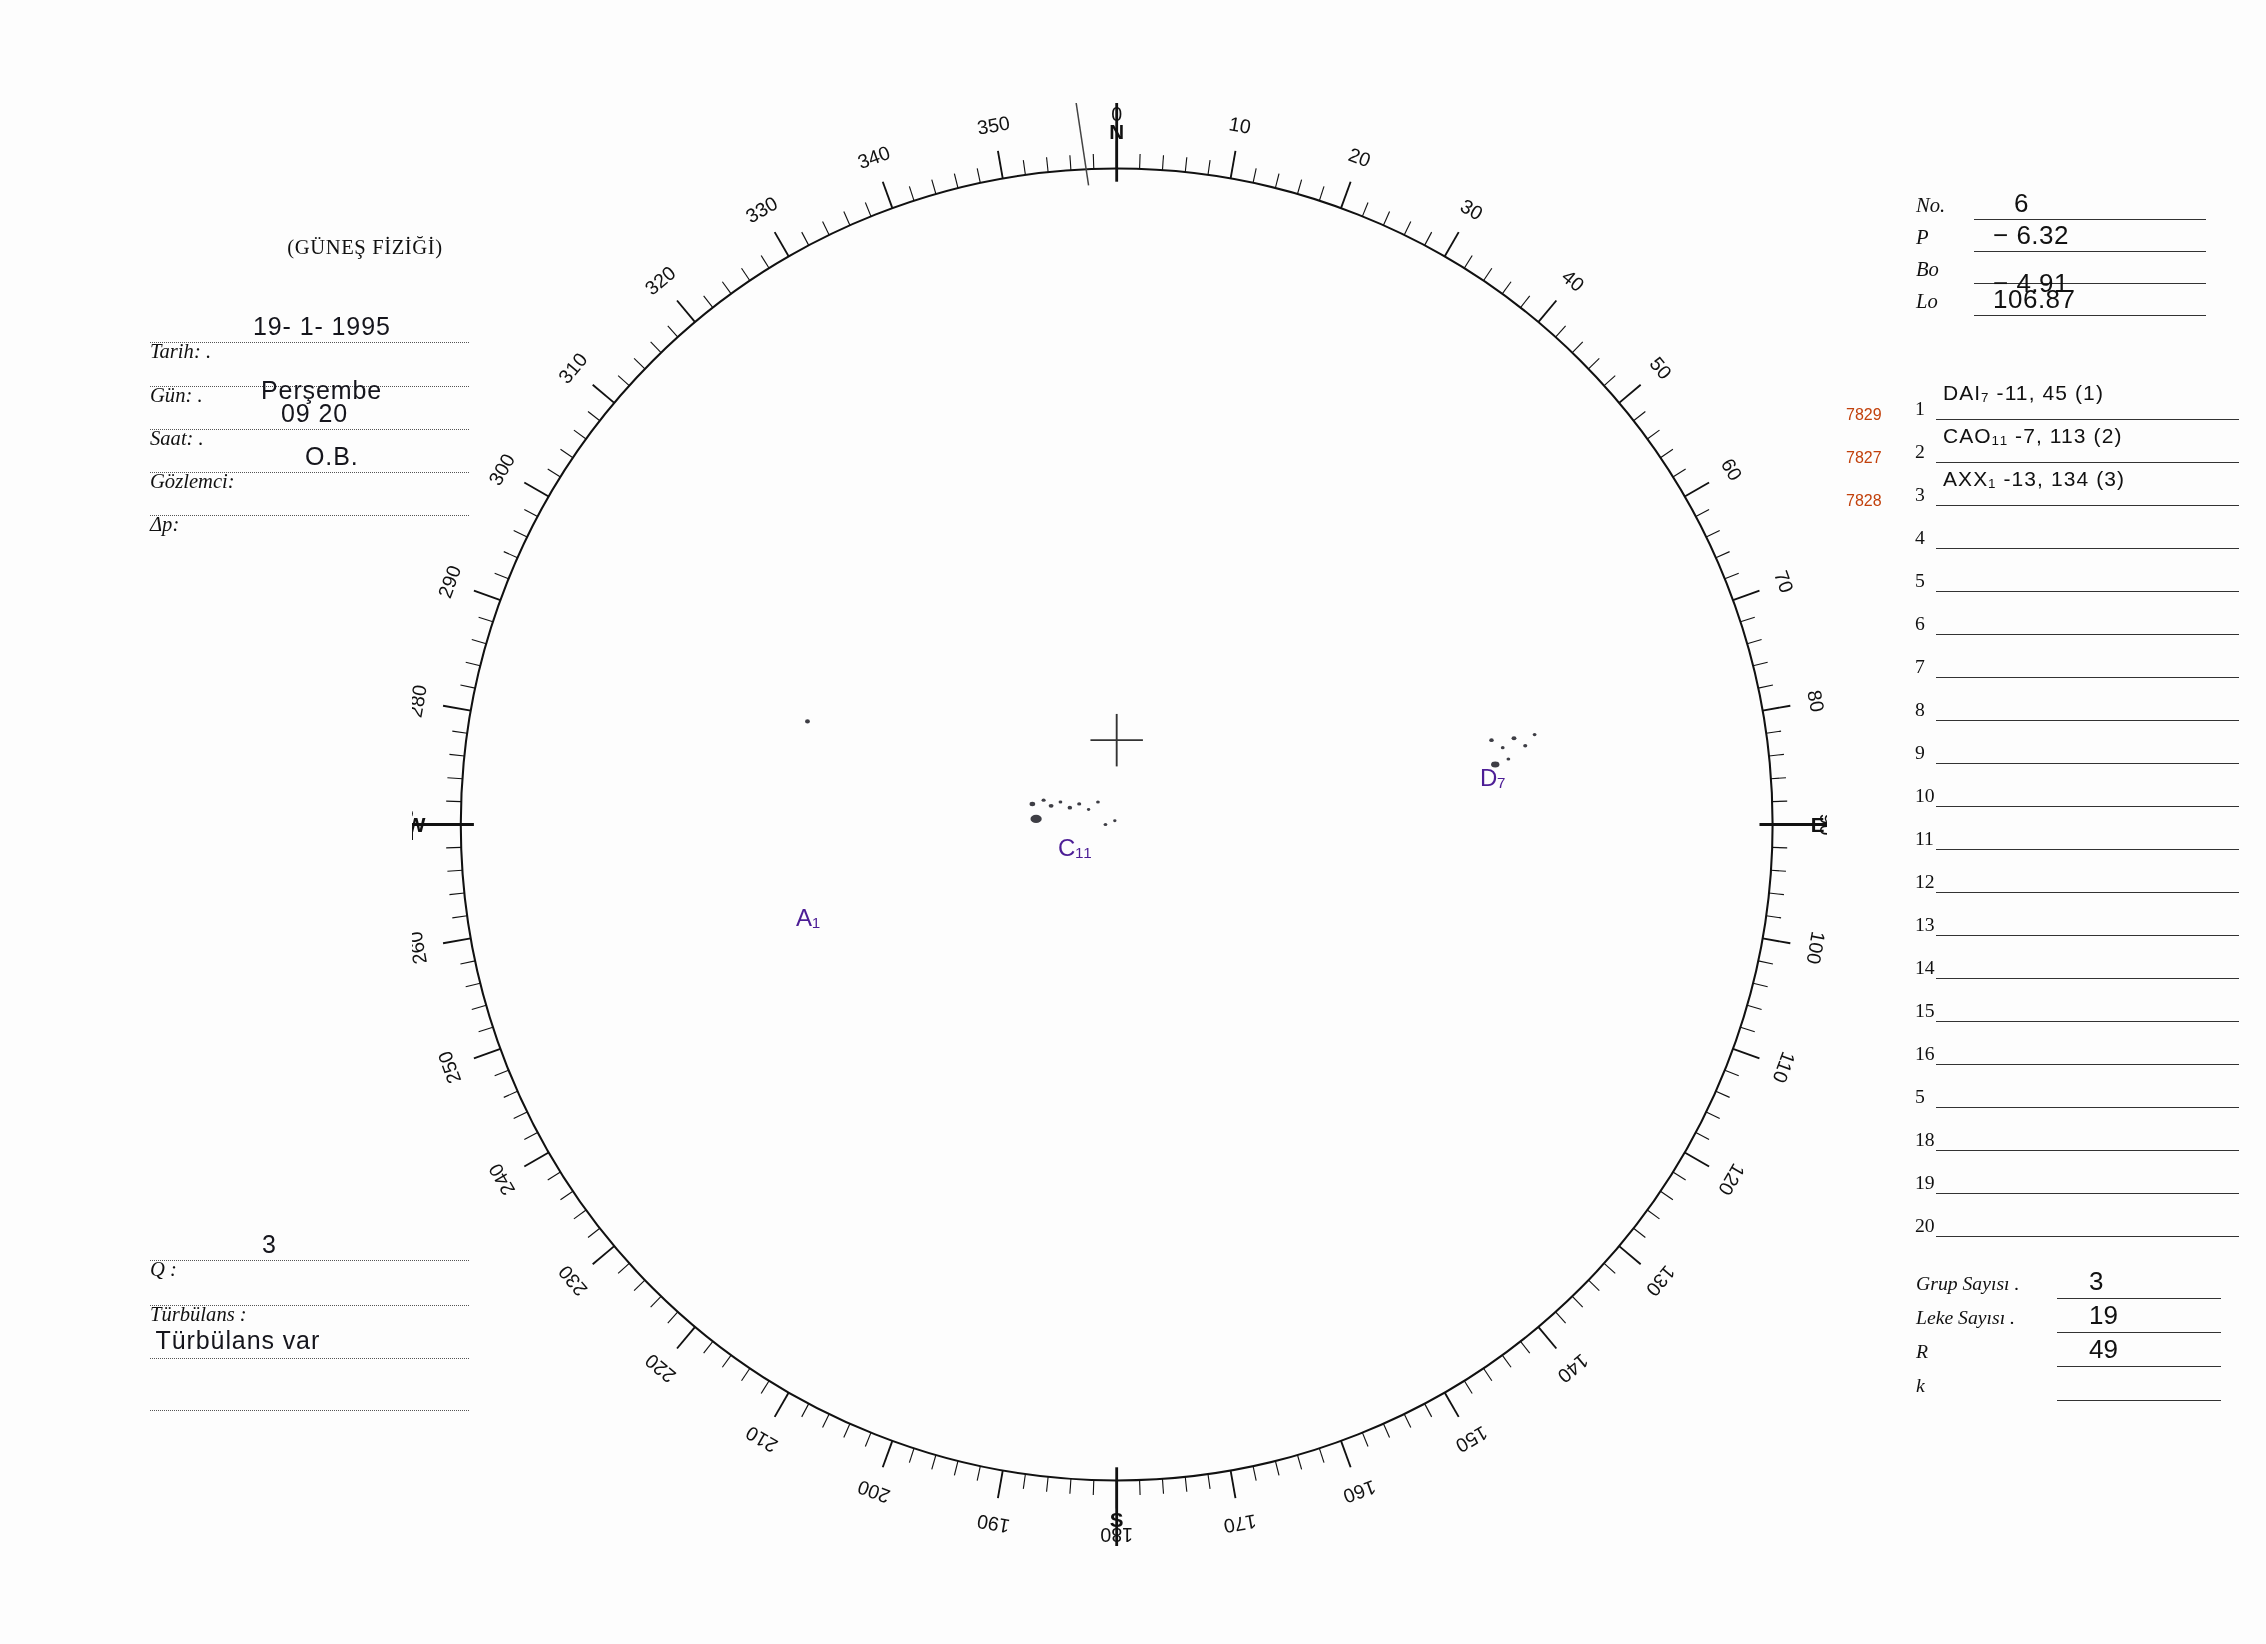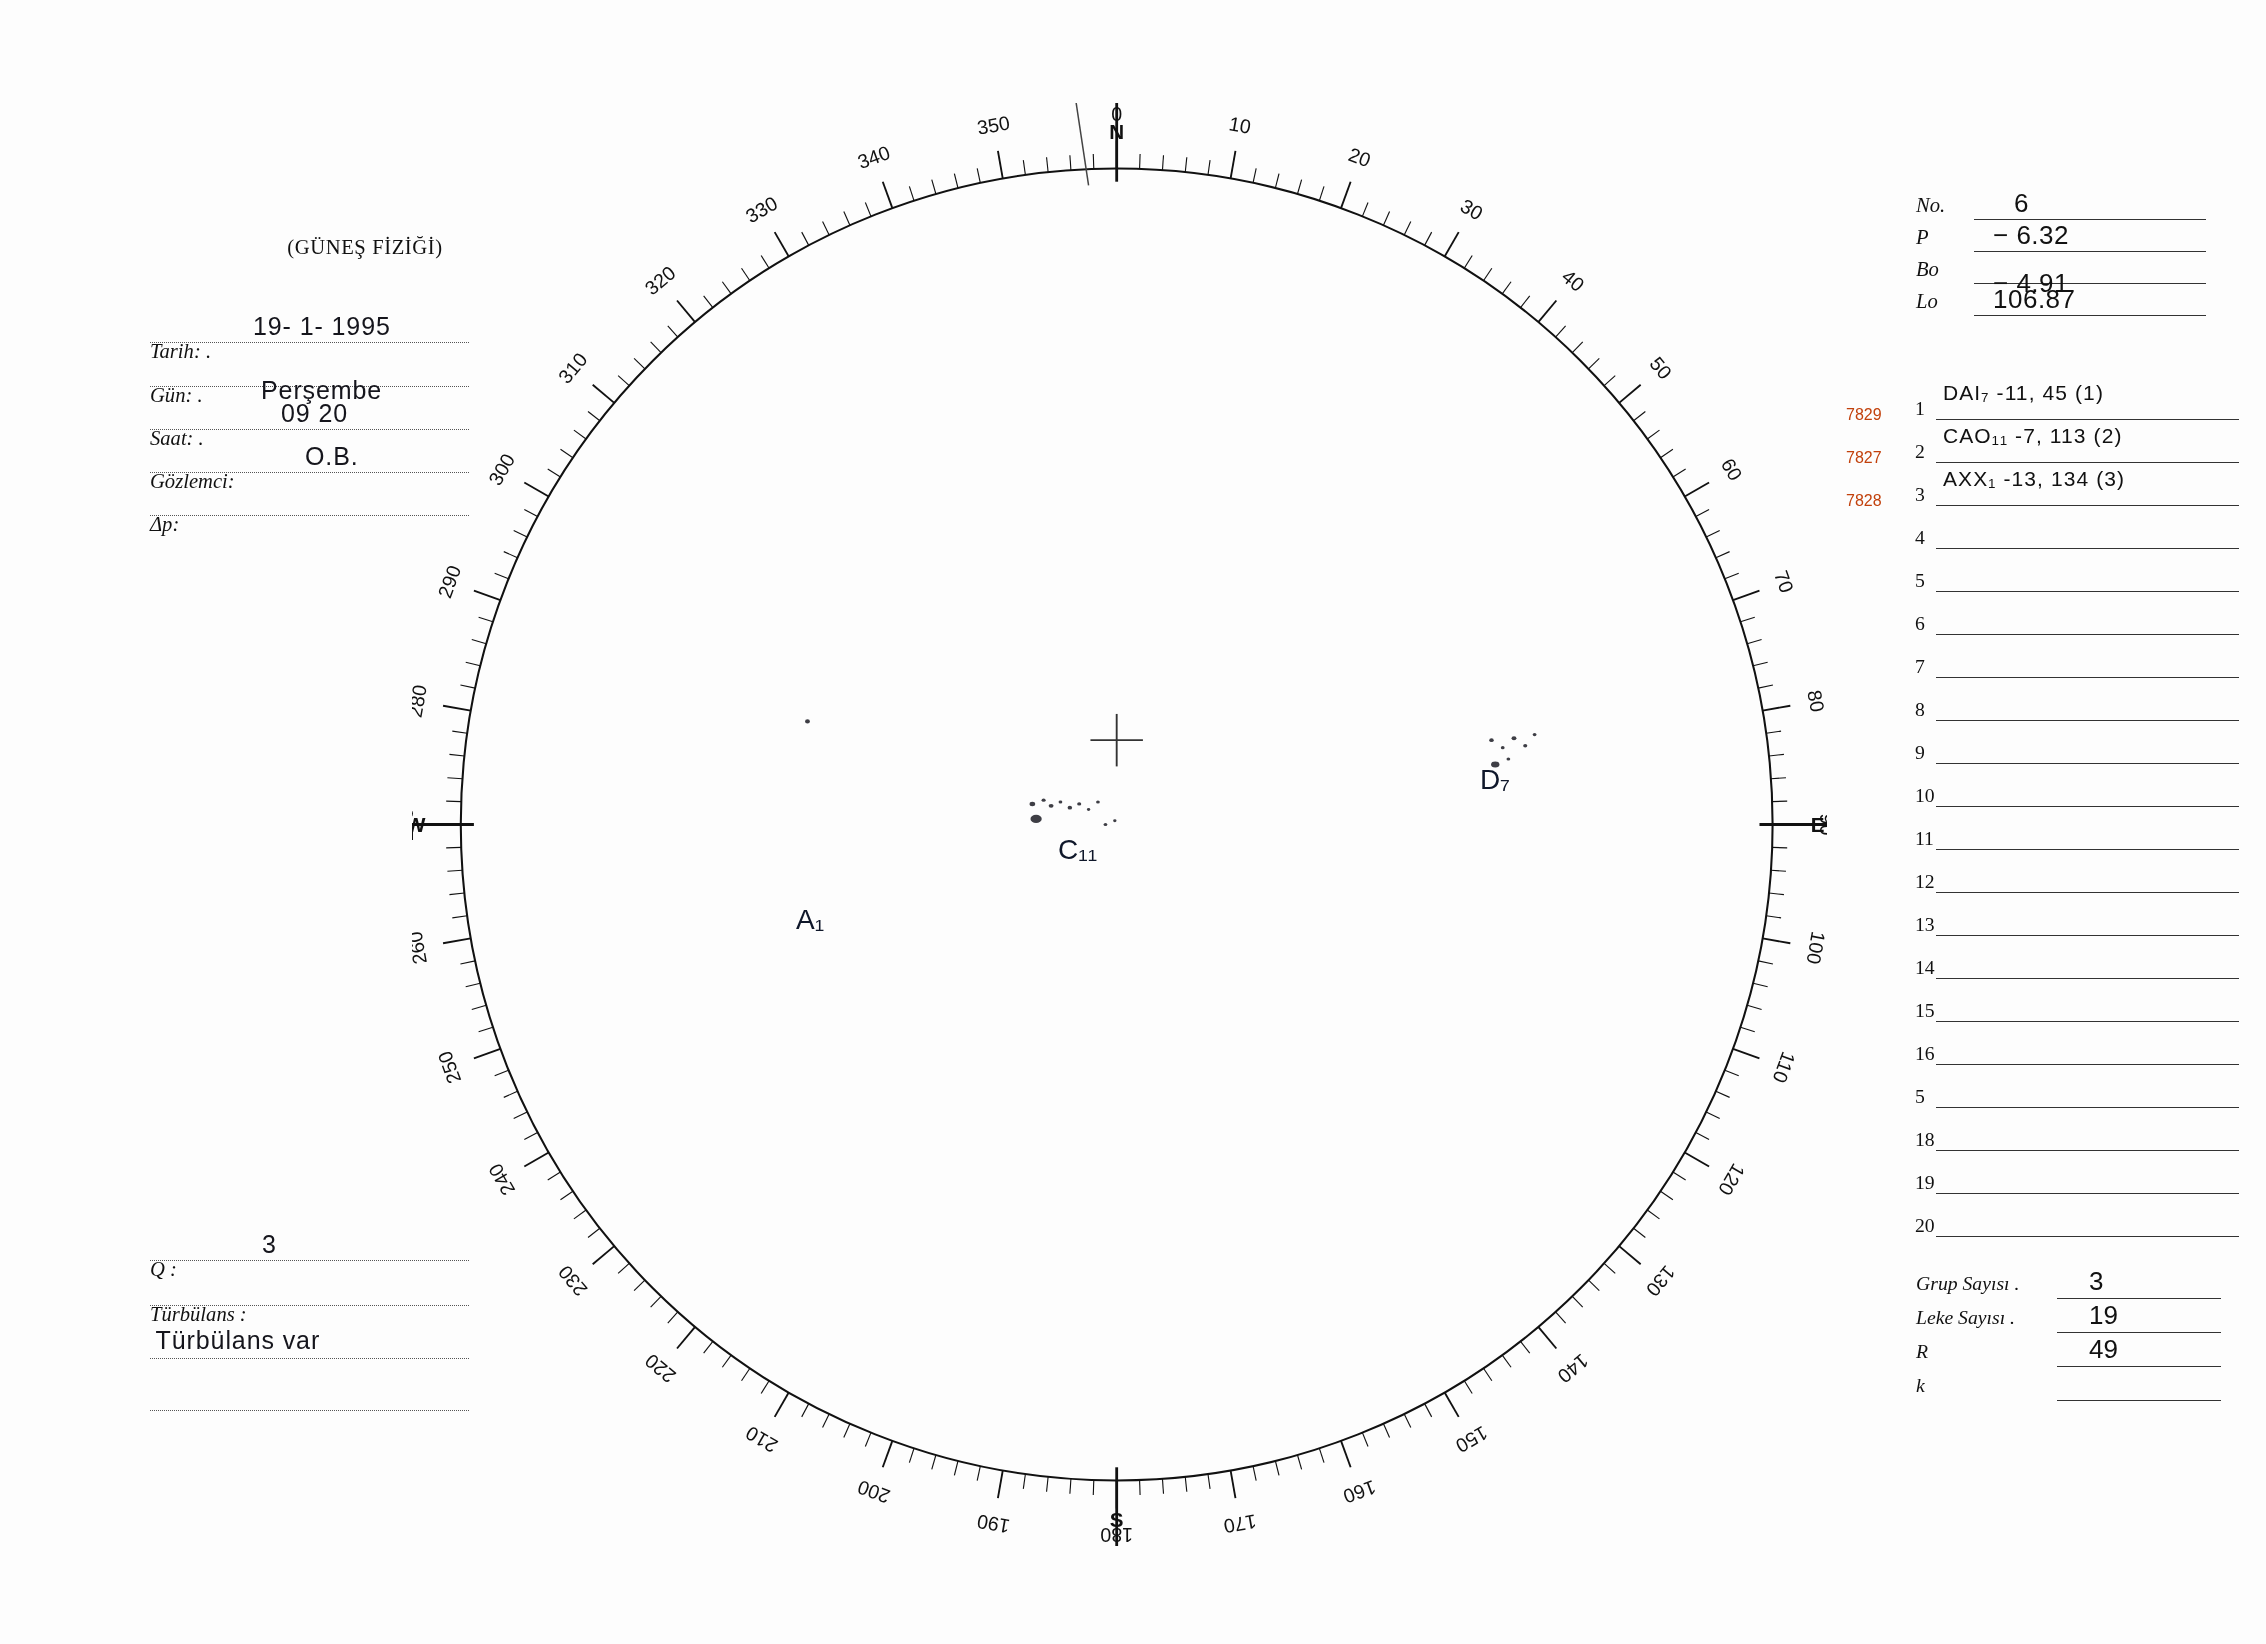--- a/index.html
+++ b/index.html
@@ -187,22 +187,22 @@
     top: 103px;
     width: 1415px;
     height: 1443px;
   }
   .disk-svg { position: absolute; left: 0; top: 0; }
 
   
   .spot-label {
     position: absolute;
     font-family: "Liberation Sans", sans-serif;
-    font-size: 28px;
-    color: #0f172a;
+    font-size: 24px;
+    color: #4c1d95;
   }
 </style>
 </head>
 <body>
 
 <div class="sheet">
 
   <div class="org-sub">(GÜNEŞ FİZİĞİ)</div>
 
   <div class="field-row" style="top:314px;">

